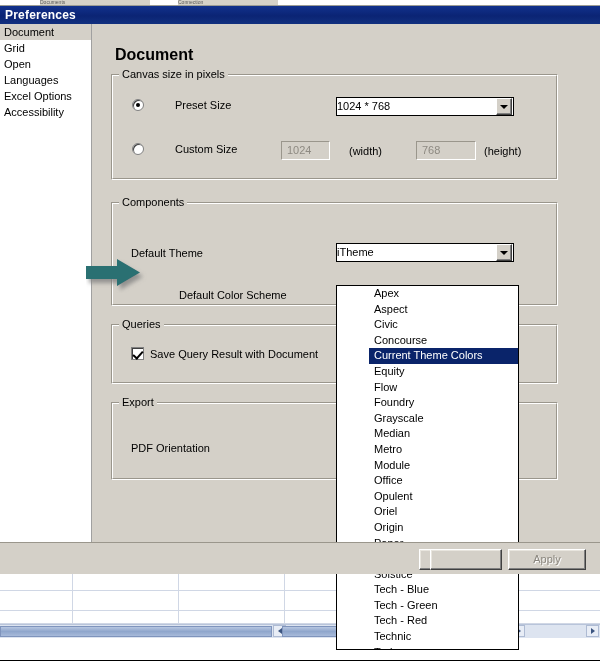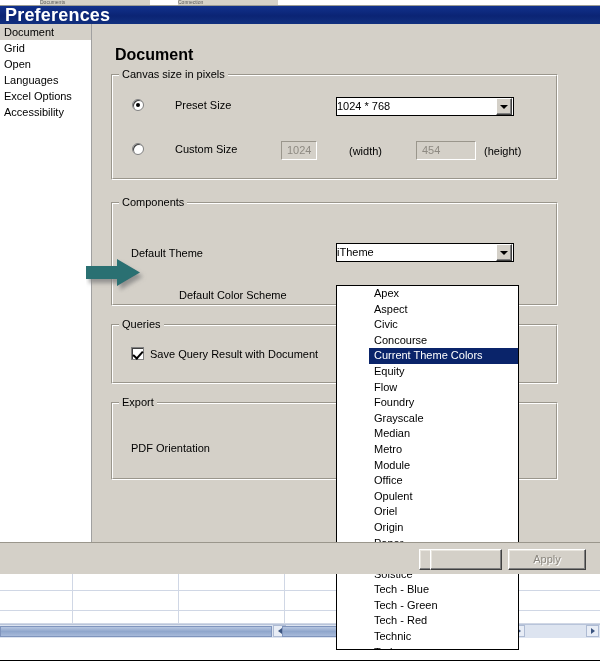--- a/index.html
+++ b/index.html
@@ -47,21 +47,21 @@
     background: #d4d0c8;
     border-top: 1px solid #9c9c94;
   }
   #dialog-titlebar {
     position: absolute;
     left: 0; top: 0;
     width: 600px; height: 18px;
     background: linear-gradient(to bottom, #11318c 0%, #0b2474 55%, #11307f 100%);
     color: #ffffff;
     font-weight: bold;
-    font-size: 18px;
+    font-size: 12px;
     line-height: 18px;
     padding-left: 5px;
     box-sizing: border-box;
     letter-spacing: 0.2px;
   }
 
   
   #sidebar {
     position: absolute;
     left: 0; top: 18px;
@@ -440,24 +440,24 @@
         <span class="cbtn">
           <span class="arrow-down"></span>
         </span>
       </div>
 
       <div class="radio-row" style="left:20px; top:68px;">
         <span class="radio"></span>
         <span class="rlabel">Custom Size</span>
       </div>
 
-      <div class="tinput" style="left:169px; top:66px; width:36px;">1024</div>
+      <div class="tinput" style="left:169px; top:66px; width:49px;">1024</div>
       <div class="flabel" style="left:237px; top:69px;">(width)</div>
 
-      <div class="tinput" style="left:304px; top:66px; width:60px;">454</div>
+      <div class="tinput" style="left:304px; top:66px; width:60px;">768</div>
       <div class="flabel" style="left:372px; top:69px;">(height)</div>
     </div>
 
     <div class="group" id="grp-comp">
       <div class="inner-border"></div>
       <div class="legend">Components</div>
 
       <div class="flabel" style="left:19px; top:43px;">Default Theme</div>
 
       <div class="combo" style="left:224px; top:40px; width:178px;">

